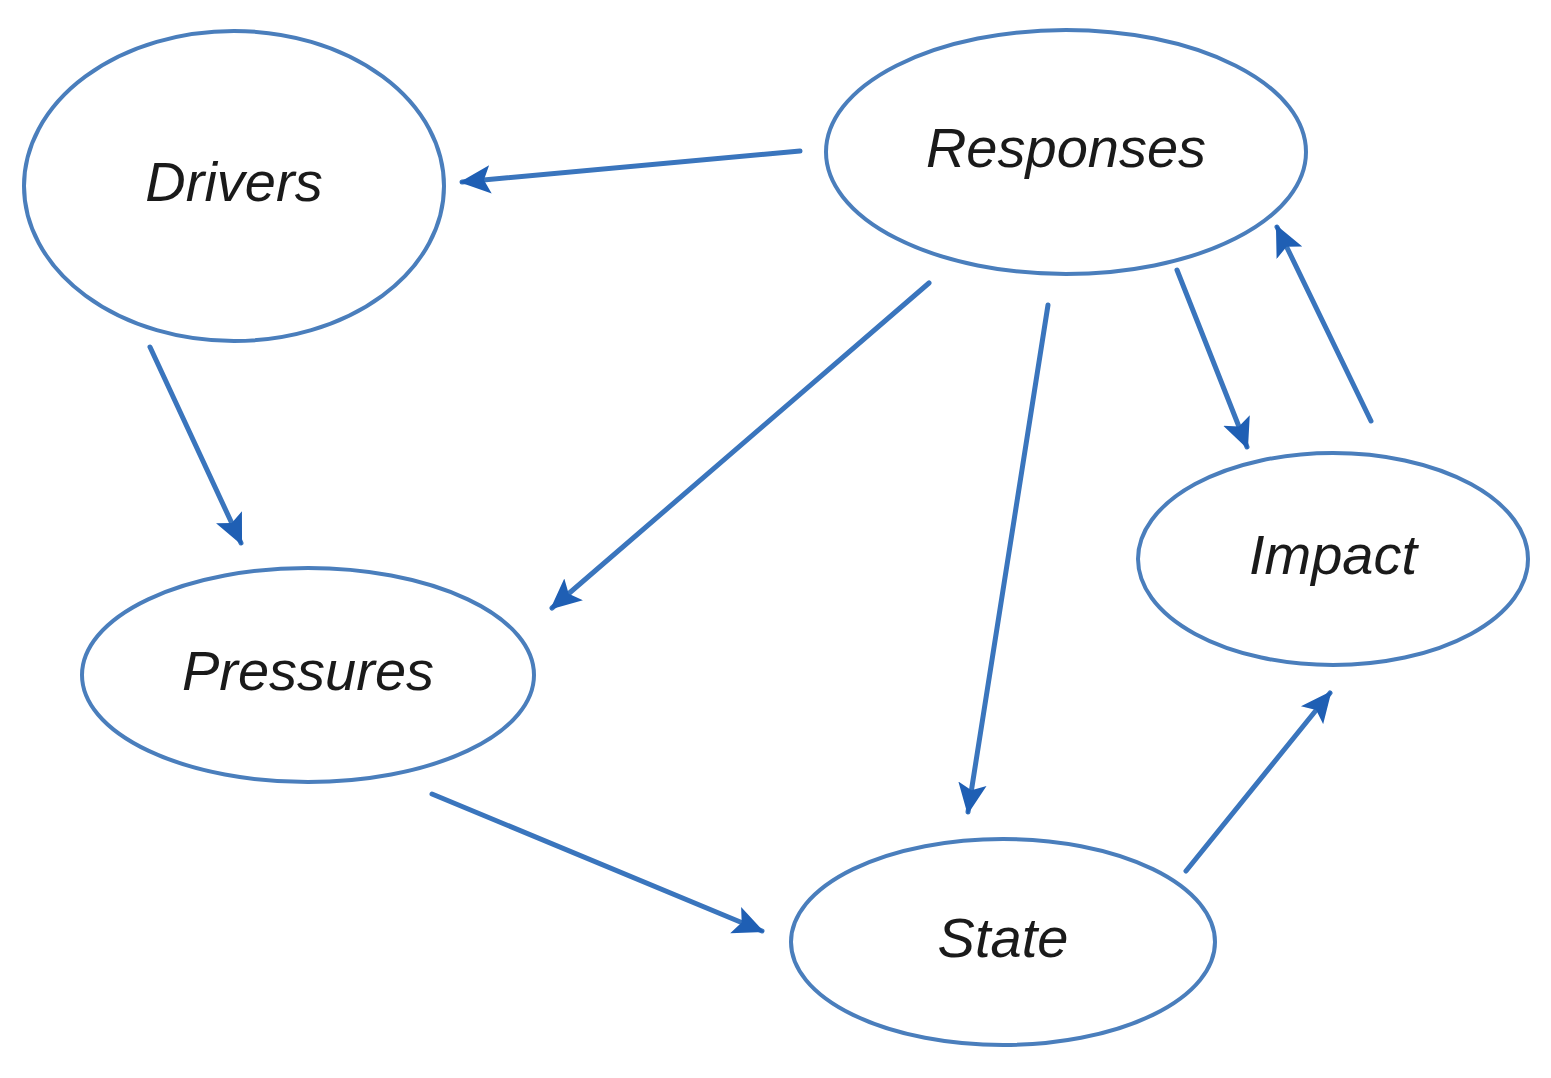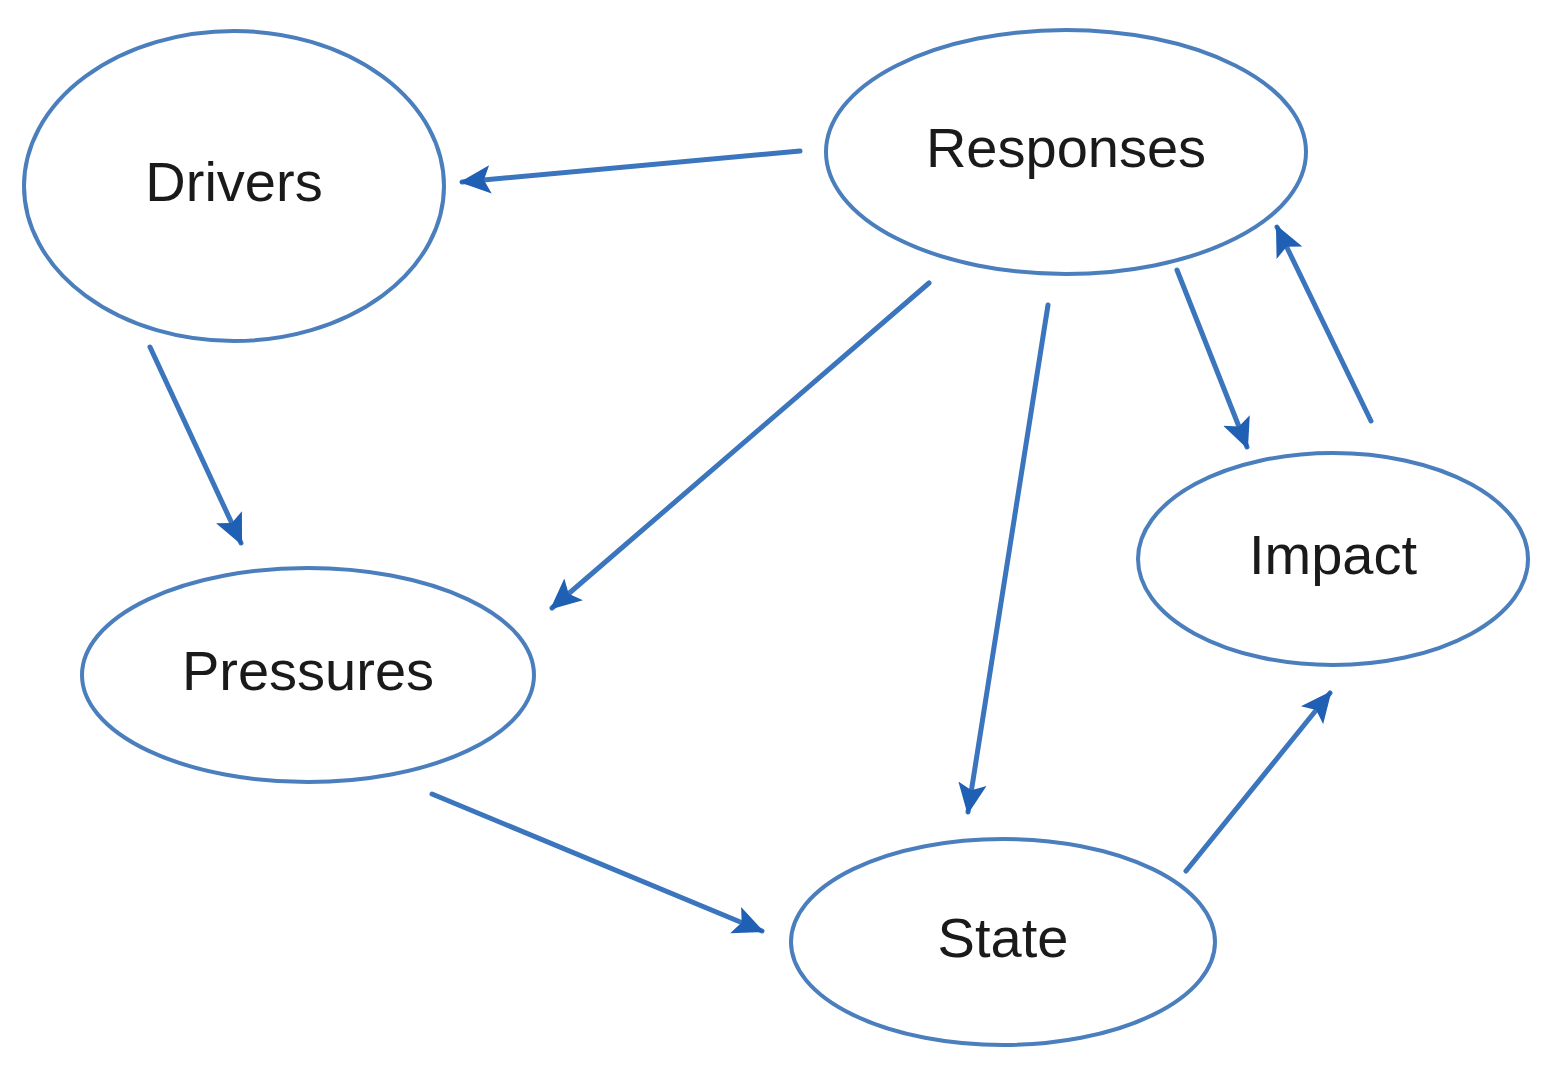--- a/index.html
+++ b/index.html
@@ -38,21 +38,21 @@
     fill: none;
     stroke-linecap: round;
   }
   .arrow-head {
     stroke: none;
   }
 </style>
 </head>
 <body>
 
-<div id="diagram-root" style="background: rgb(255, 255, 255);">
+<div id="diagram-root" style="background: rgb(255, 255, 255); font-style: italic;">
   <svg id="diagram-svg" viewBox="0 0 1551 1078" xmlns="http://www.w3.org/2000/svg">
 
     <defs>
       <marker id="arrow" viewBox="0 0 10 10" refX="9.2" refY="5" markerWidth="6.2" markerHeight="6.2" orient="auto-start-reverse" markerUnits="strokeWidth">
         <path d="M 0 0.4 L 10 5 L 0 9.6 L 2.1 5 Z" class="arrow-head" fill="#1f5fb4"></path>
       </marker>
     </defs>
 
     <g id="edges-group">
       <line class="edge-line" marker-end="url(#arrow)" x1="800" y1="151" x2="462" y2="182" stroke="#3a75bd" stroke-width="5"></line>

